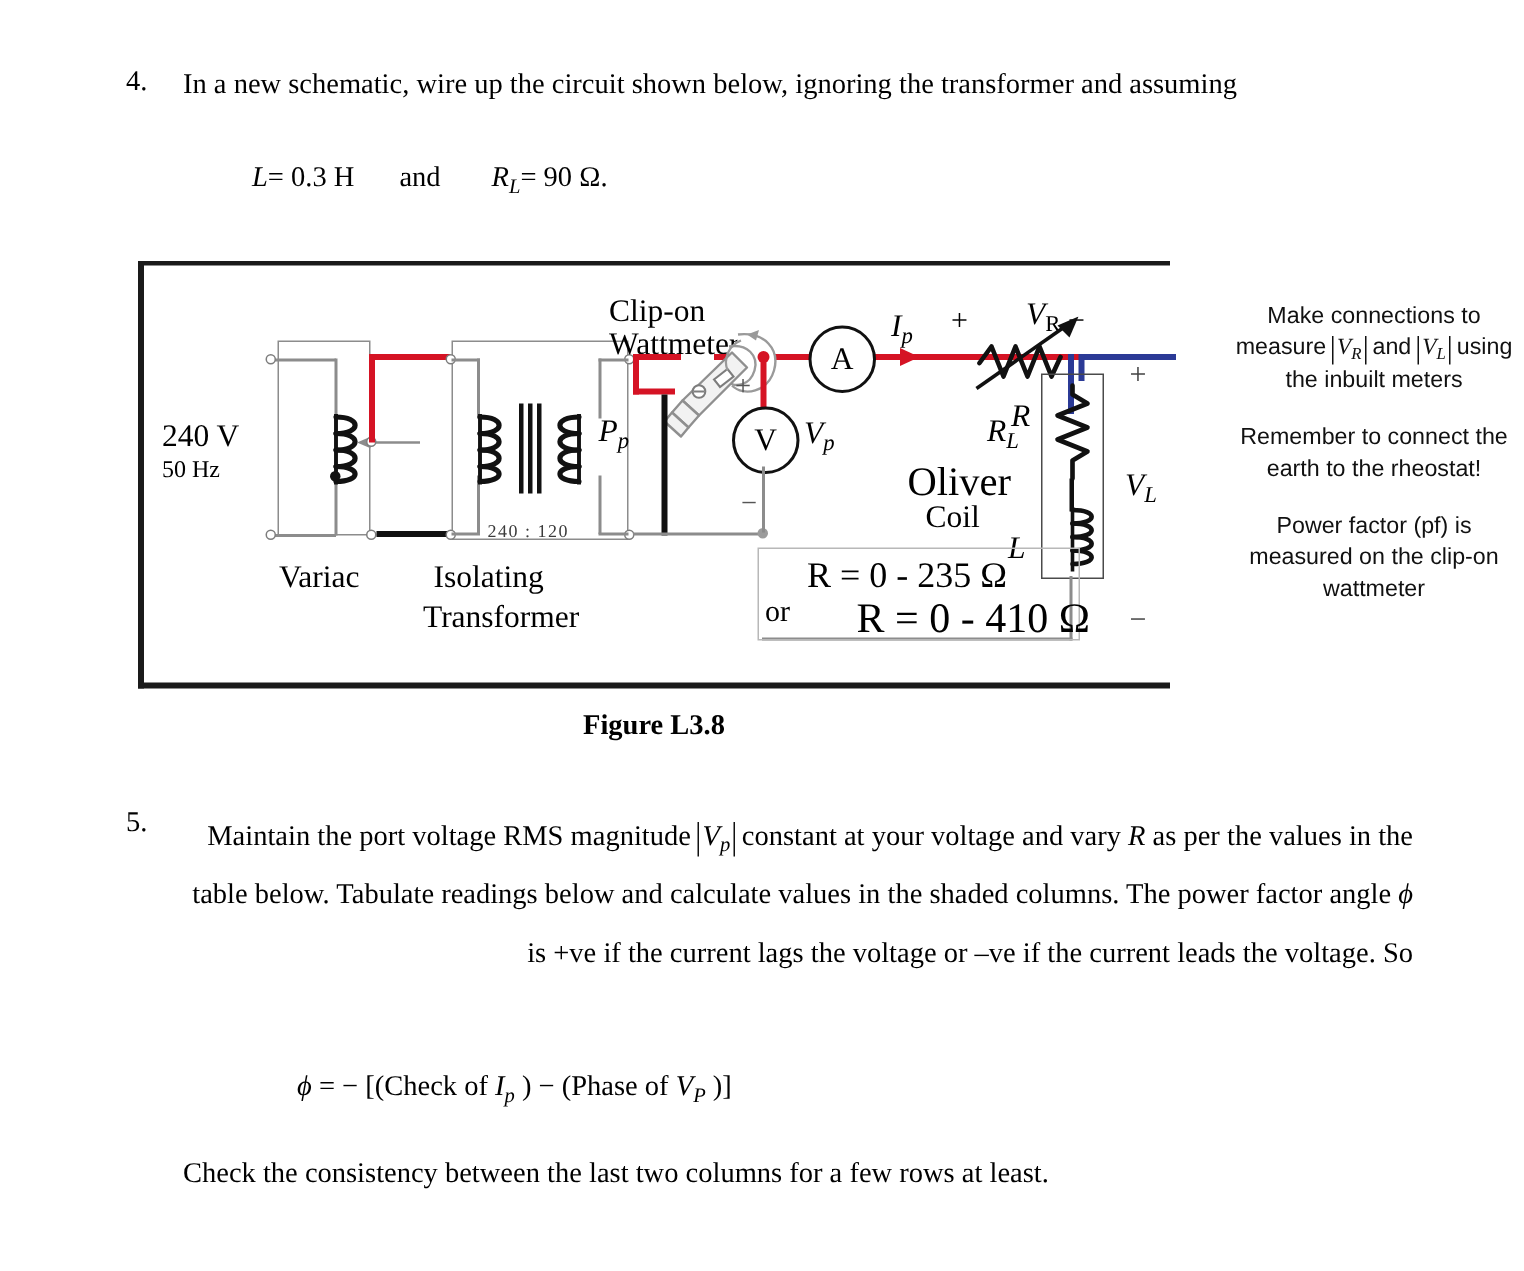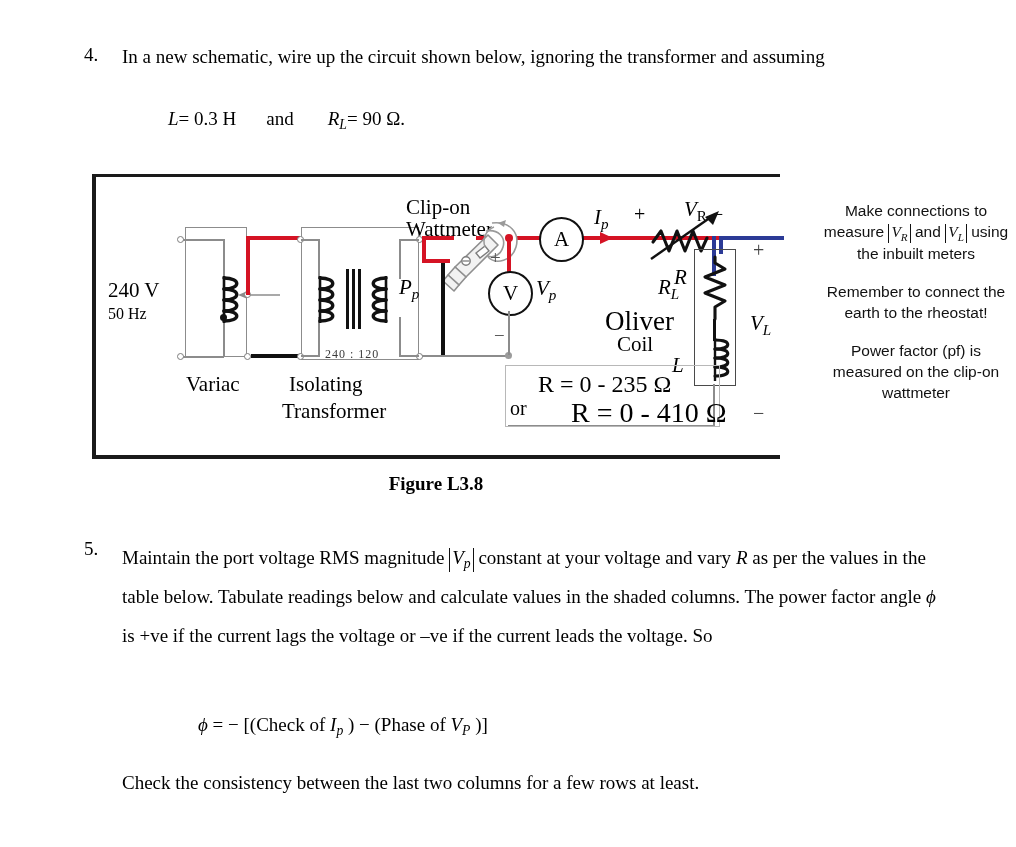--- a/index.html
+++ b/index.html
@@ -85,21 +85,21 @@
   }
   #annotations p { margin: 0 0 17px 0; }
   #annotations .mser { font-family: "Liberation Serif", serif; }
   .absbar {
     display: inline-block; border-left: 1.3px solid #111; border-right: 1.3px solid #111;
     padding: 0 2px; line-height: 1.05;
   }
 
   
   #q5-num { left: 84px; top: 538px; font-size: 19px; }
-  #q5-body { left: 122px; top: 538px; width: 820px; font-size: 19px; line-height: 39px; }
+  #q5-body { left: 122px; top: 538px; width: 820px; font-size: 19px; line-height: 39px; text-align: right; }
   #q5-formula { left: 198px; top: 714px; font-size: 19px; }
   #q5-last { left: 122px; top: 772px; font-size: 19px; }
 </style>
 </head>
 <body>
 
 <div class="abs" id="q4-num">4.</div>
 <div class="abs" id="q4-text">In a new schematic, wire up the circuit shown below, ignoring the transformer and assuming</div>
 
 <div class="abs" id="given-line">

